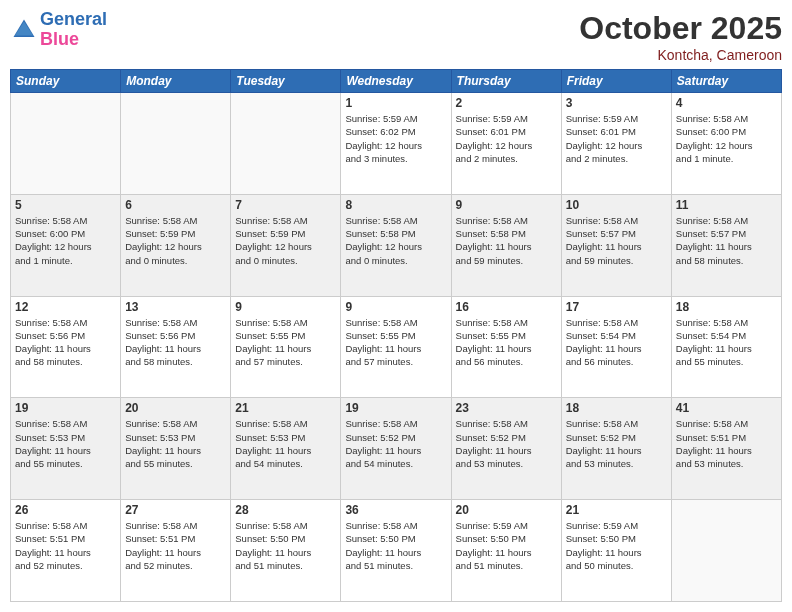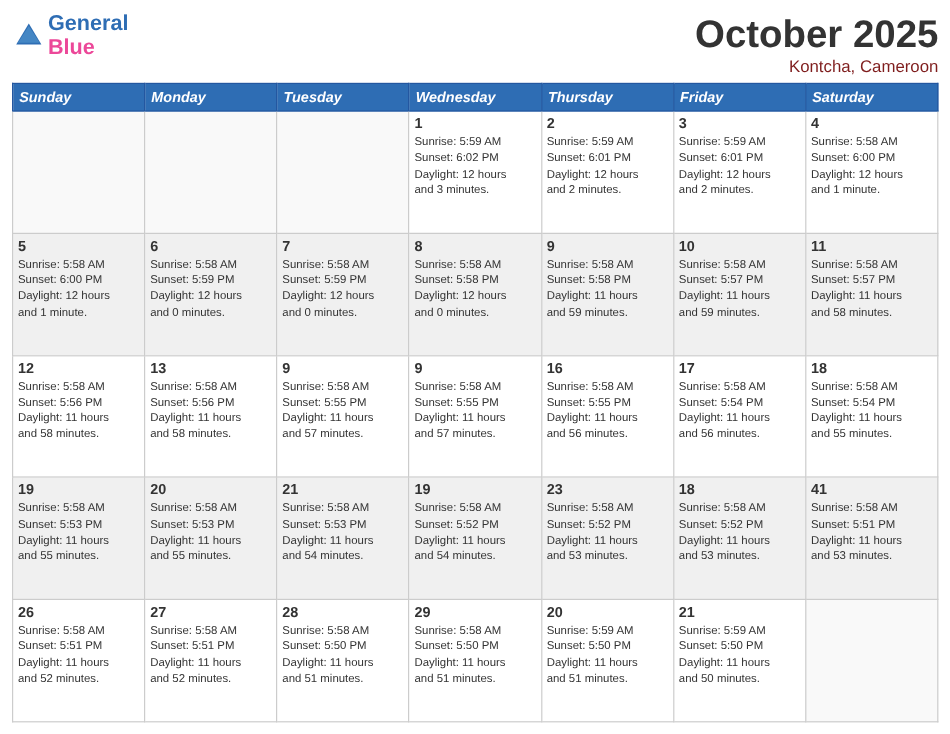--- a/index.html
+++ b/index.html
@@ -330,21 +330,21 @@
 and 52 minutes.</div>
           </td>
           <td>
             <div class="day-number">28</div>
             <div class="day-info" style="white-space: pre-line;">Sunrise: 5:58 AM
 Sunset: 5:50 PM
 Daylight: 11 hours
 and 51 minutes.</div>
           </td>
           <td>
-            <div class="day-number">29</div>
+            <div class="day-number">36</div>
             <div class="day-info" style="white-space: pre-line;">Sunrise: 5:58 AM
 Sunset: 5:50 PM
 Daylight: 11 hours
 and 51 minutes.</div>
           </td>
           <td>
             <div class="day-number">20</div>
             <div class="day-info" style="white-space: pre-line;">Sunrise: 5:59 AM
 Sunset: 5:50 PM
 Daylight: 11 hours

